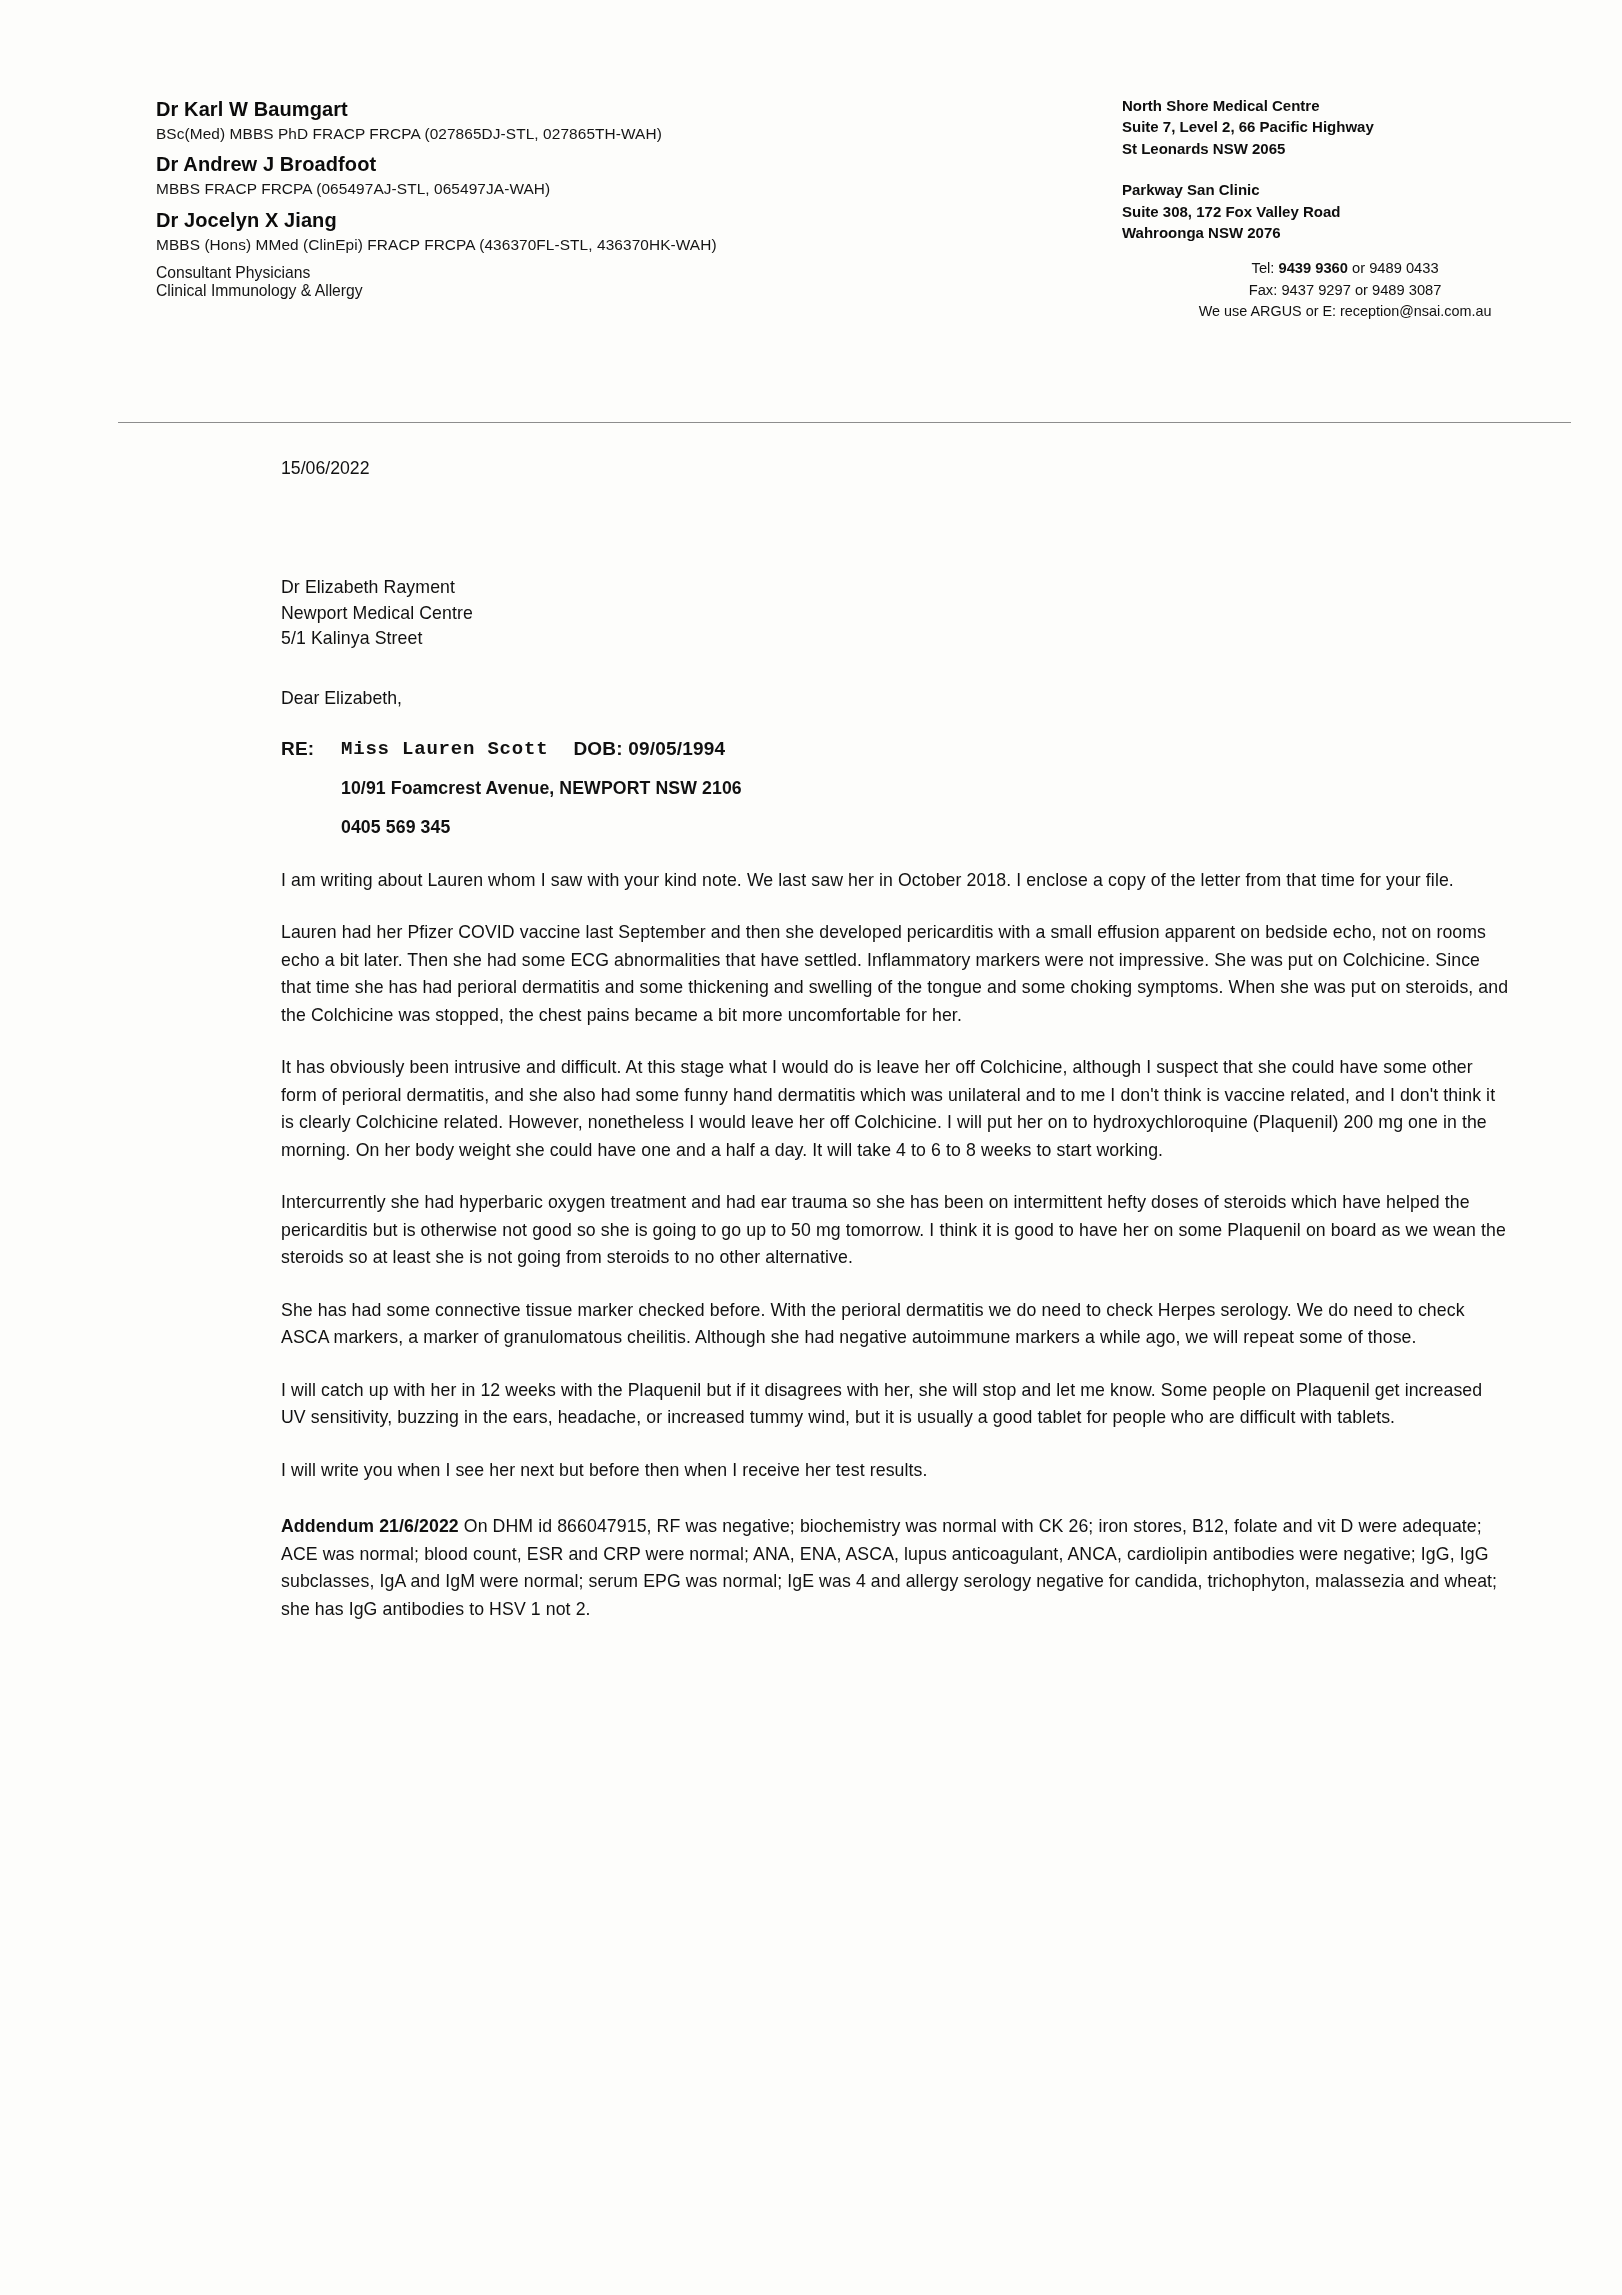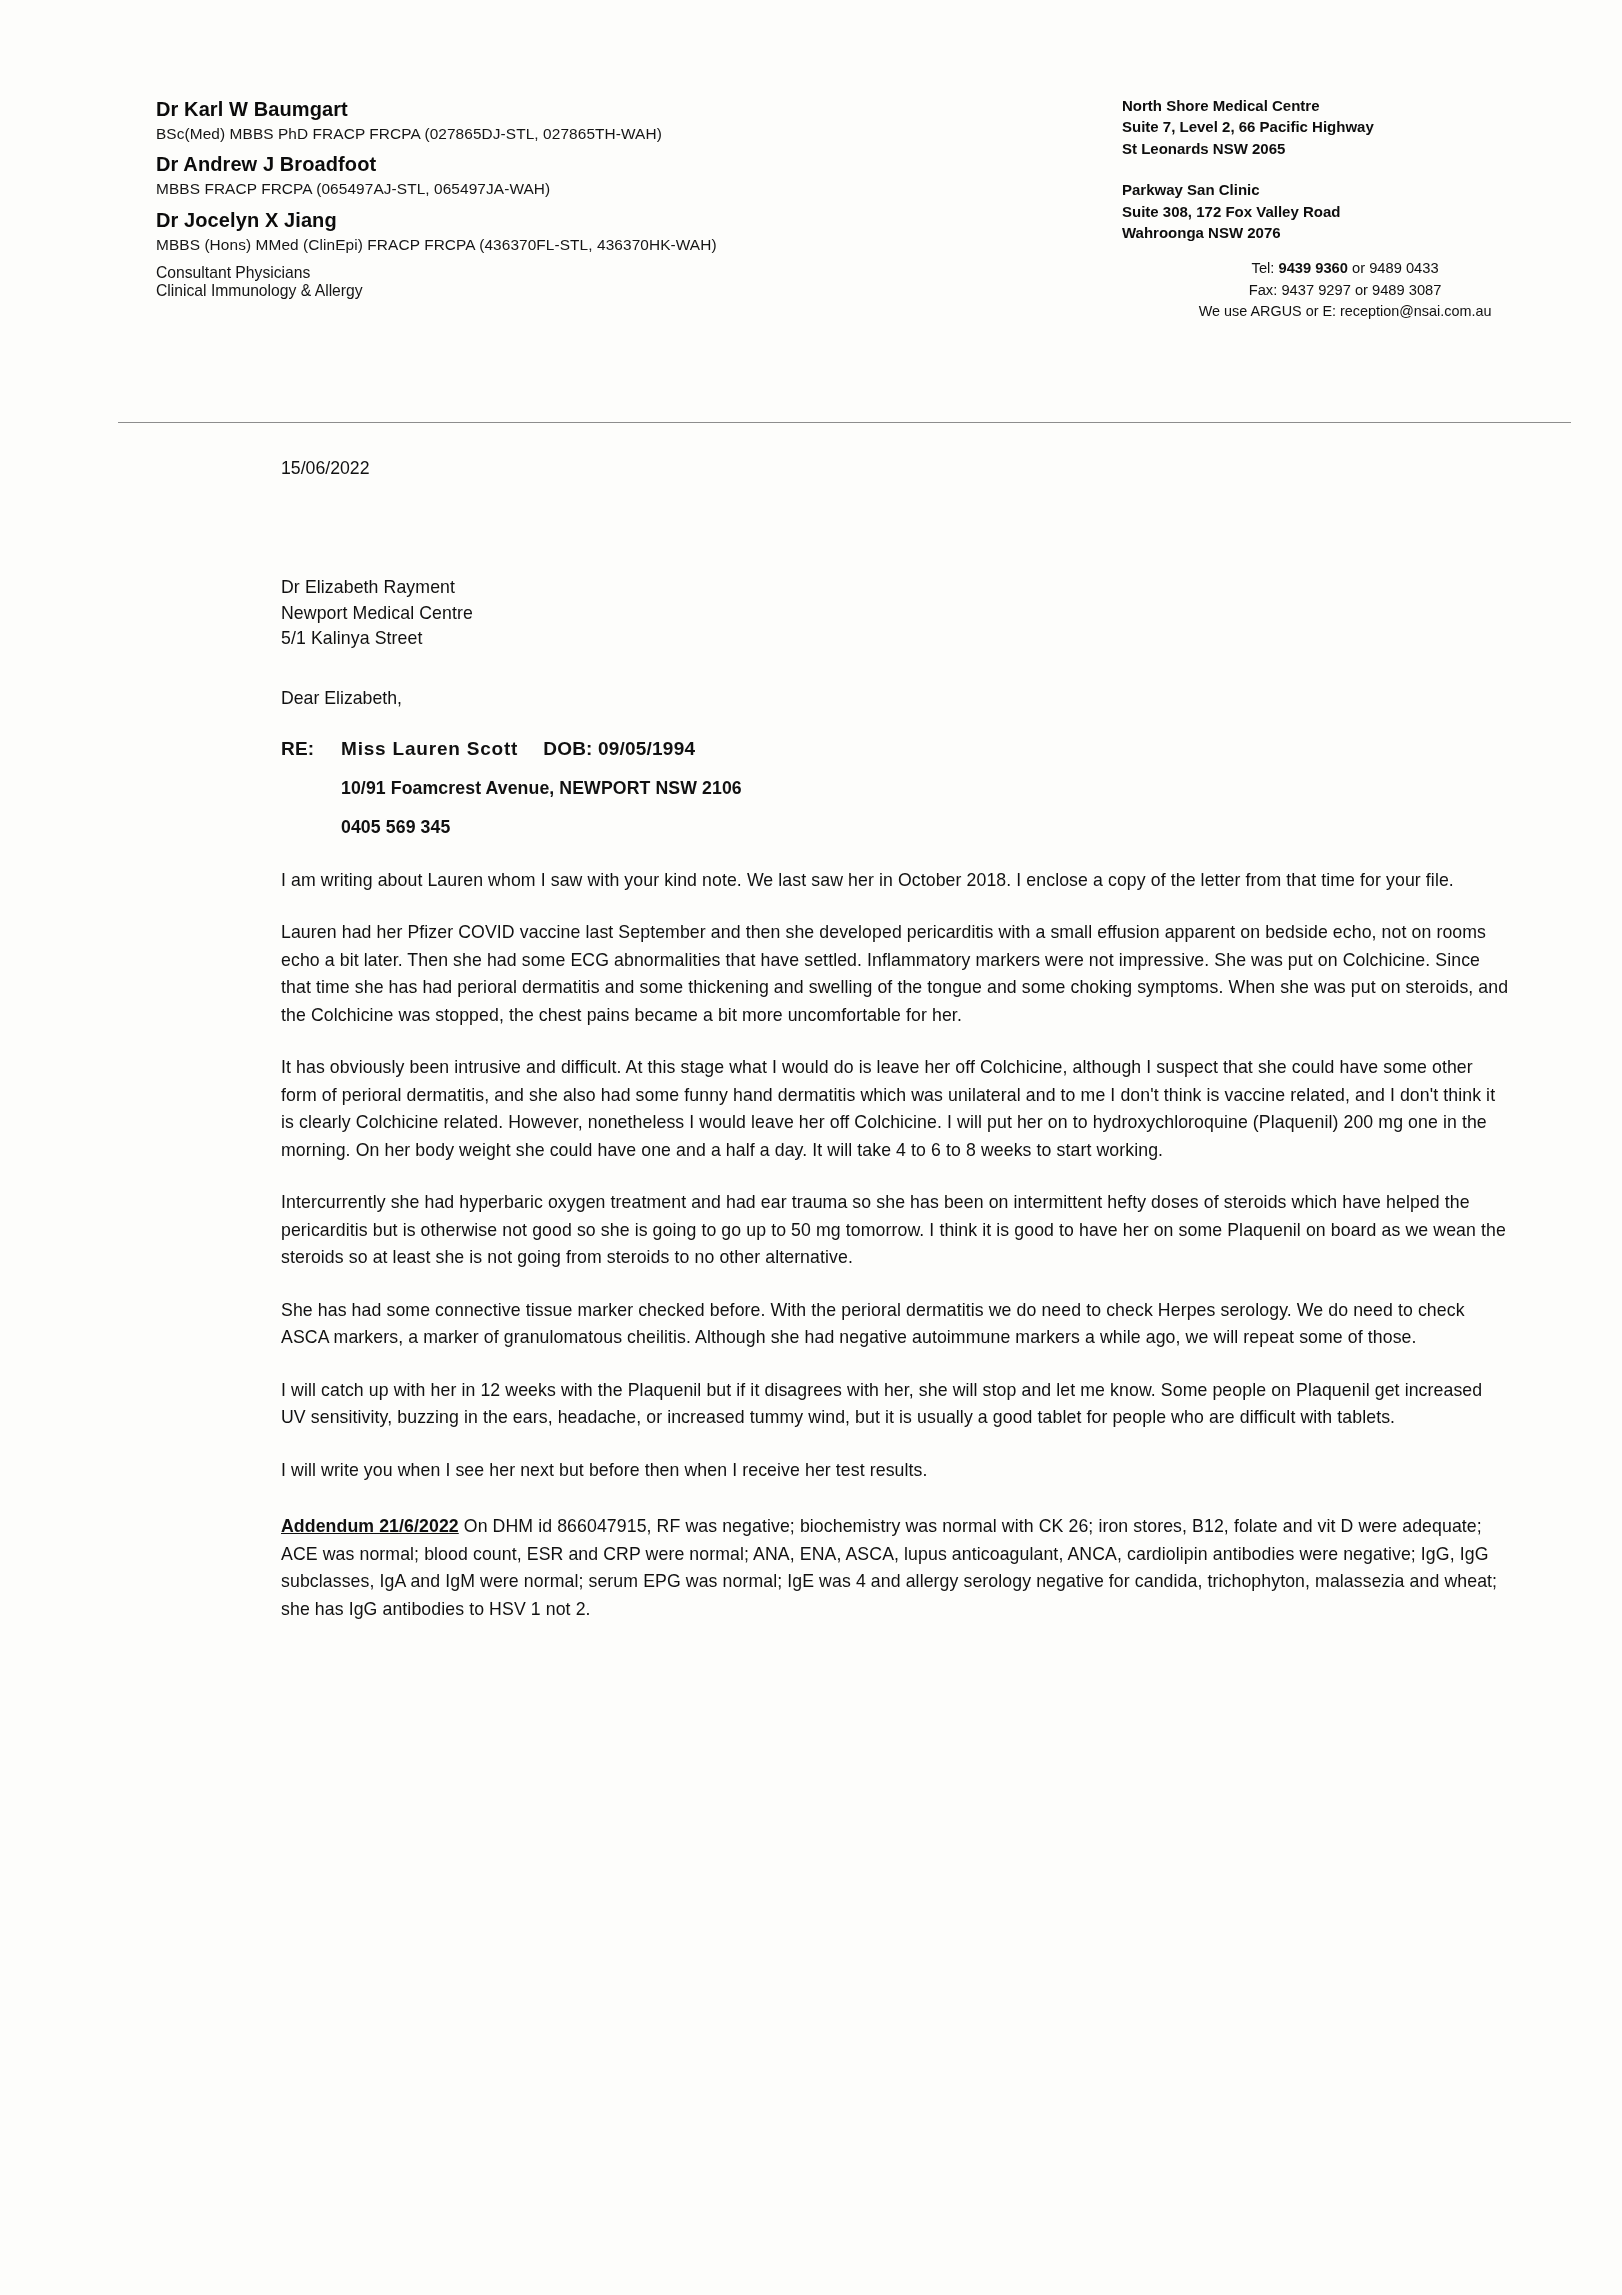--- a/index.html
+++ b/index.html
@@ -118,39 +118,38 @@
     display: flex;
     font-size: 19px;
     font-weight: bold;
     margin-bottom: 5.9px;
     letter-spacing: 0.2px;
   }
   .re-label {
     width: 60px;
     flex: 0 0 60px;
   }
-  .re-name { letter-spacing: 0.8px; }
+  .re-name { letter-spacing: 0.8px; font-family: Liberation Mono, monospace; }
   .re-indent {
     padding-left: 60px;
     font-size: 17.7px;
     font-weight: bold;
     margin-bottom: 5.9px;
     letter-spacing: 0.1px;
   }
   p.para {
     font-size: 17.7px;
     line-height: 27.5px;
     margin: 0 0 25px 0;
     text-align: left;
     letter-spacing: 0.1px;
   }
   p.para.last { margin-bottom: 29px; }
   .addendum-label {
     font-weight: bold;
-    text-decoration: underline;
   }
 </style>
 </head>
 <body>
 
 <div class="page">
 
   <div class="letterhead">
 
     <div class="lh-left">

